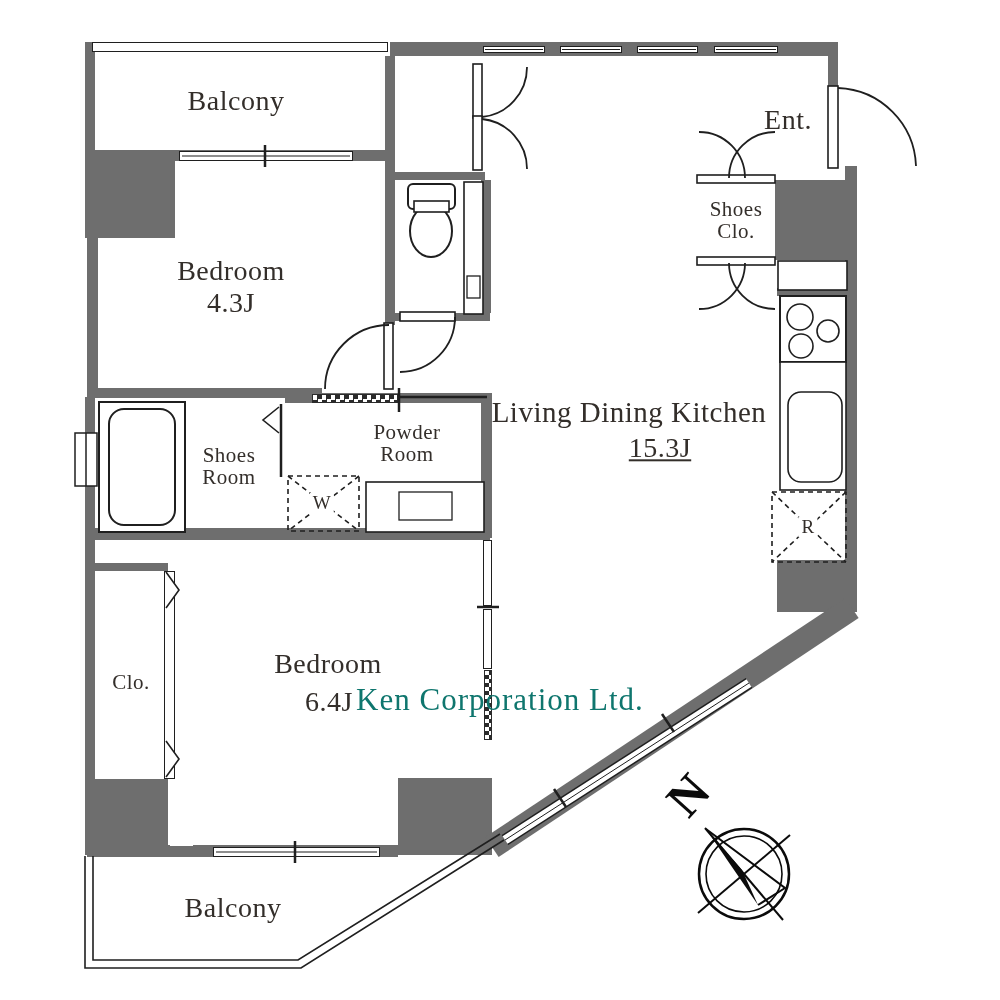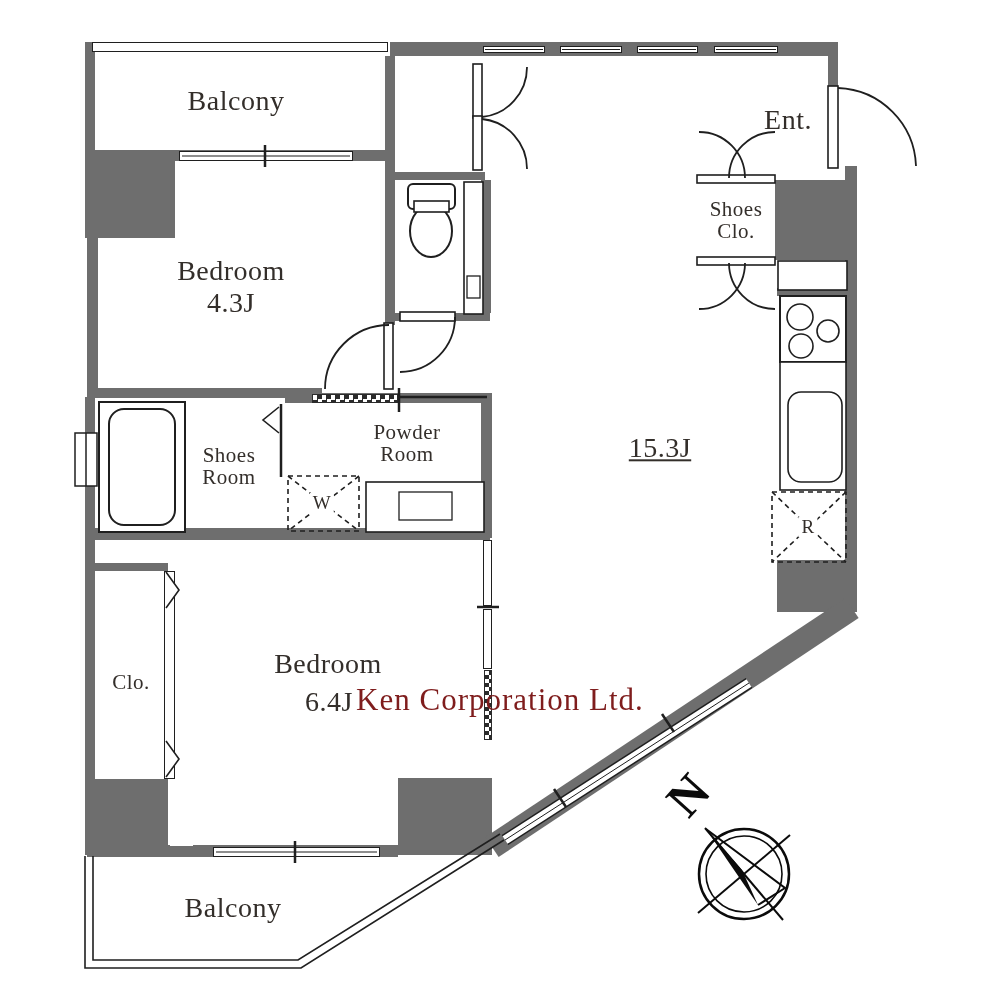--- a/index.html
+++ b/index.html
@@ -9,21 +9,21 @@
   .win{position:absolute;background:#ffffff;border:1.5px solid #1f1f1f;box-sizing:border-box;}
   .slit{position:absolute;background:#ffffff;border:1px solid #1f1f1f;box-sizing:border-box;}
   .whitebox{position:absolute;background:#ffffff;}
   .checker{position:absolute;background:repeating-conic-gradient(#2b2b2b 0% 25%, #ffffff 0% 50%);
            background-size:9px 9px;border:1px solid #2b2b2b;box-sizing:border-box;}
   .label{position:absolute;transform:translate(-50%,-50%);white-space:nowrap;
          font-size:28px;letter-spacing:0.5px;z-index:6;line-height:1.05;text-align:center;}
   .label.small{font-size:21px;}
   .label.tiny{font-size:19px;background:#ffffff;padding:0 3px;}
   .twoline{display:flex;flex-direction:column;align-items:center;}
-  #watermark{position:absolute;transform:translate(-50%,-50%);font-size:31px;color:#7f1d1d;
+  #watermark{position:absolute;transform:translate(-50%,-50%);font-size:31px;color:#0f766e;
              letter-spacing:1px;white-space:nowrap;z-index:3;}
   #compass-n{position:absolute;transform:translate(-50%,-50%) rotate(-48deg);
              font-size:50px;font-weight:bold;z-index:6;color:#0b0b0b;}
   svg.overlay{position:absolute;left:0;top:0;z-index:4;pointer-events:none;}
 </style>
 </head>
 <body>
 
 <div id="plan">
 
@@ -190,20 +190,21 @@
   <div class="label" style="left:231px;top:271px;">Bedroom</div>
   <div class="label" style="left:231px;top:303px;text-align:right;">4.3J</div>
 
   <div class="label" style="left:788px;top:120px;">Ent.</div>
 
   <div class="label small twoline" style="left:736px;top:220px;">
     <span>Shoes</span>
     <span>Clo.</span>
   </div>
 
+  <div class="label" style="left:629px;top:412px;font-size:29px;">Living Dining Kitchen</div>
   <div class="label" style="left:660px;top:448px;text-decoration:underline;">15.3J</div>
 
   <div class="label small twoline" style="left:229px;top:466px;">
     <span>Shoes</span>
     <span>Room</span>
   </div>
 
   <div class="label small twoline" style="left:407px;top:443px;">
     <span>Powder</span>
     <span>Room</span>

